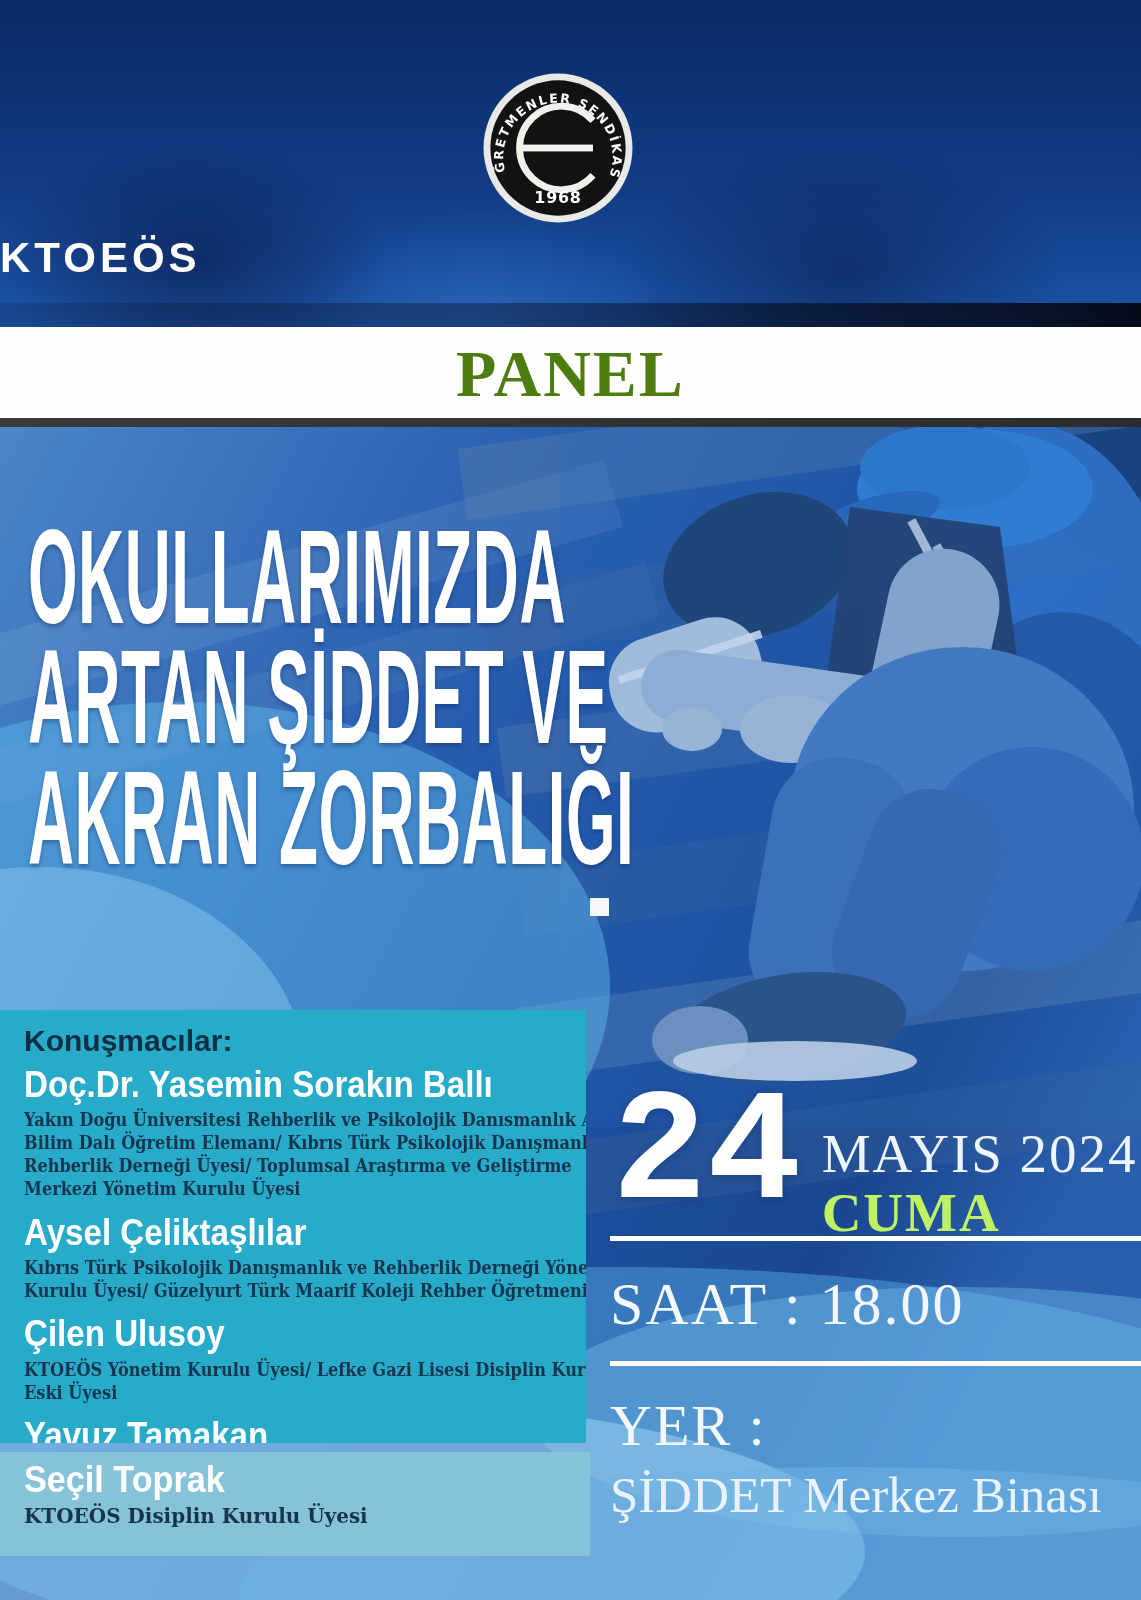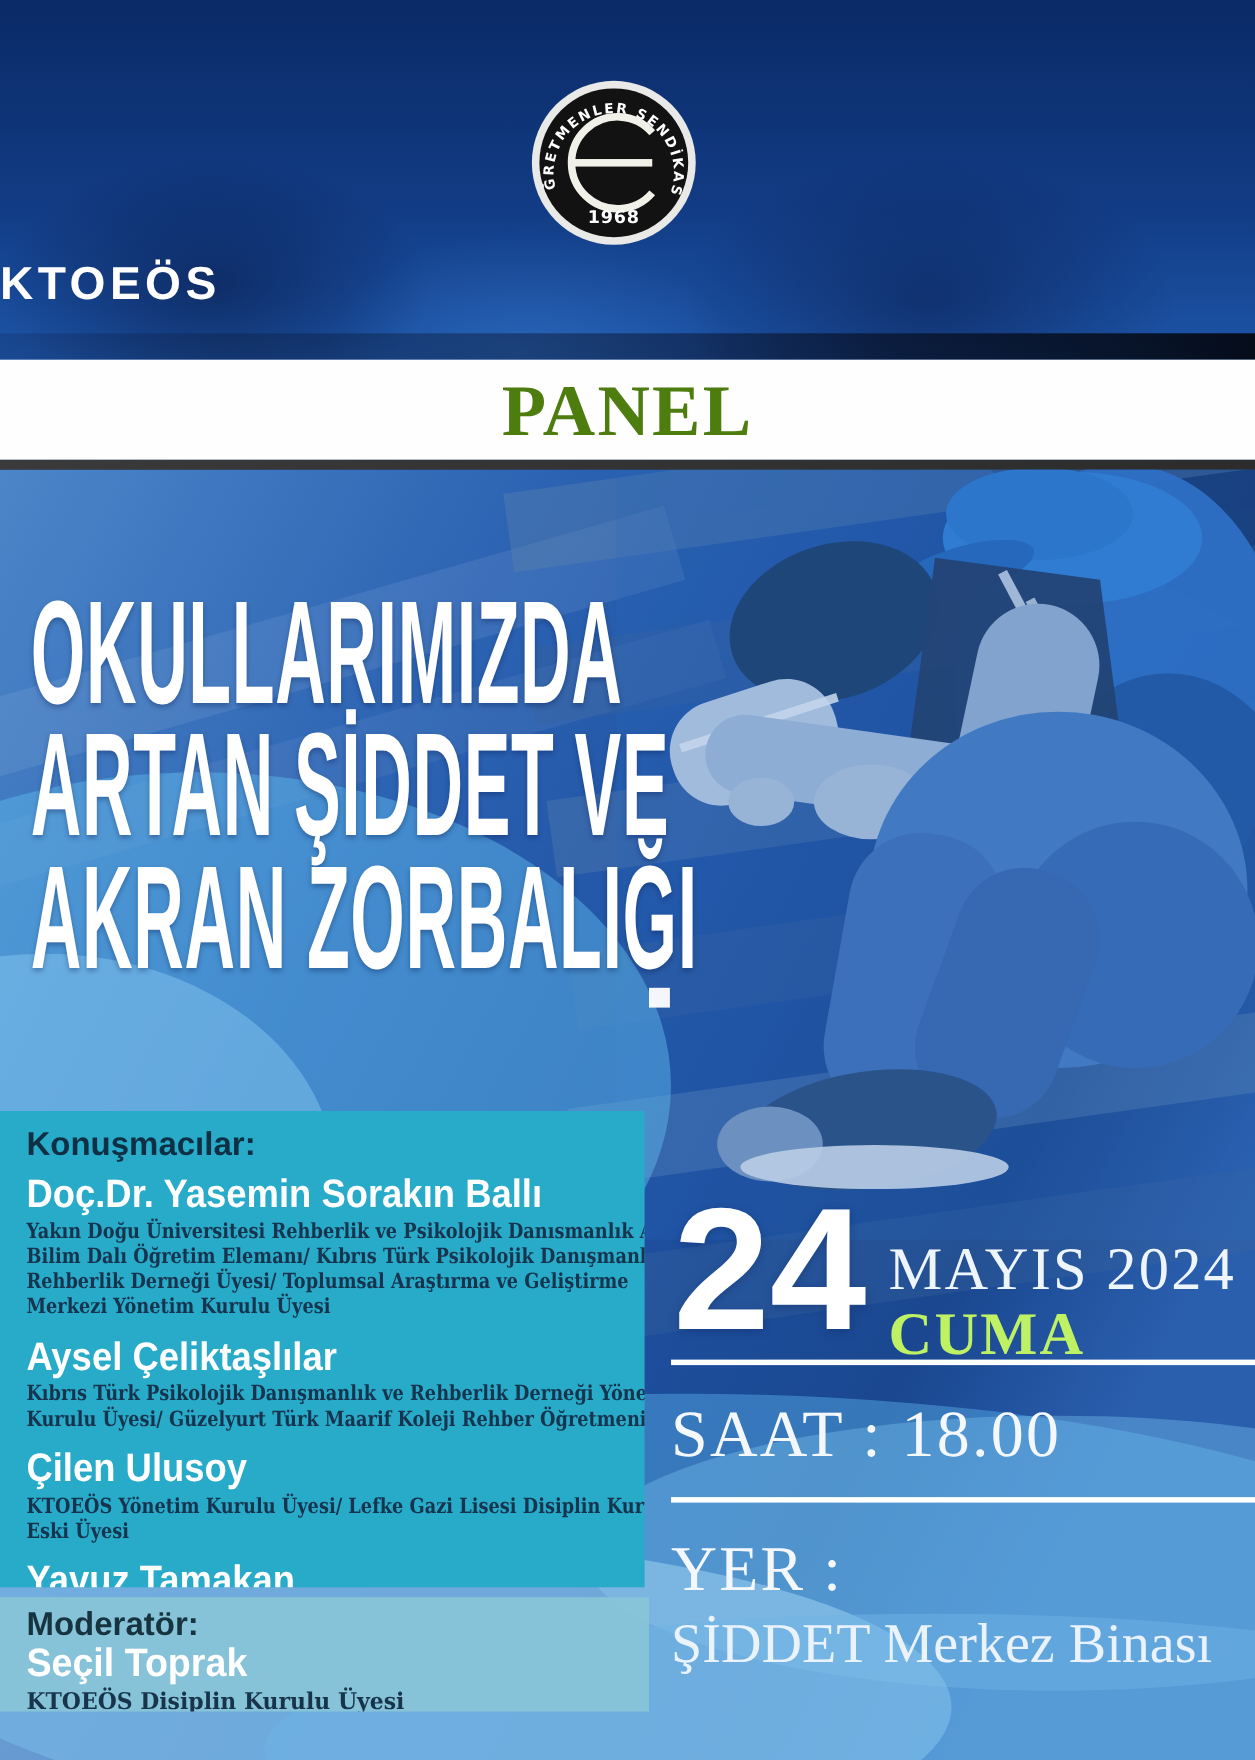--- a/index.html
+++ b/index.html
@@ -35,21 +35,21 @@
     font-family:"Liberation Serif",serif;font-weight:bold;font-size:66px;
     color:#4d7c0f;letter-spacing:2px;line-height:1;padding-top:2px;
   }
   .divider-strip{
     position:absolute;left:0;top:418px;width:1141px;height:9px;
     background:linear-gradient(90deg,#3a3a3a,#2c2c2c);
   }
   
   .hero{position:absolute;left:0;top:427px;width:1141px;height:1173px;}
   
-  .title-block{position:absolute;left:28px;top:534px;width:620px;}
+  .title-block{position:absolute;left:28px;top:517px;width:620px;}
   .title-line{
     display:block;color:#ffffff;font-weight:bold;font-size:118px;line-height:1.02;
     letter-spacing:1px;transform:scale(0.54,1.13);transform-origin:left center;
     white-space:nowrap;text-shadow:0 2px 6px rgba(10,30,80,.35);
   }
   
   .speakers-panel{
     position:absolute;left:0;top:1010px;width:586px;height:433px;
     background:#28aac9;padding:14px 12px 0 24px;box-sizing:border-box;overflow:hidden;
   }
@@ -76,21 +76,21 @@
     transform:scaleX(.95);transform-origin:left top;
   }
   .mod-role{
     margin:6px 0 0 0;font-family:"DejaVu Serif",serif;font-weight:bold;font-size:21px;
     color:#17344a;line-height:1.05;white-space:pre;transform:scaleX(.95);transform-origin:left top;
   }
   
   .event-info{position:absolute;left:610px;top:0;width:531px;height:1600px;color:#f2f7fd;}
   .event-date-row{position:absolute;left:2px;top:1085px;display:flex;align-items:flex-start;}
   .event-day{
-    font-family:Liberation Sans, sans-serif;font-weight:bold;font-size:158px;line-height:.88;
+    font-family:Liberation Mono, monospace;font-weight:bold;font-size:158px;line-height:.88;
     color:#ffffff;margin-right:20px;text-shadow:0 2px 8px rgba(10,30,80,.3);
   }
   .event-date-col{padding-top:16px;}
   .event-month-year{
     font-family:"Liberation Serif",serif;font-size:55px;line-height:1.0;
     letter-spacing:2px;color:#eef5fc;white-space:nowrap;margin-top:25px;
   }
   .event-weekday{
     font-family:"Liberation Serif",serif;font-weight:bold;font-size:55px;line-height:1.0;
     letter-spacing:2px;color:#bef264;margin-top:4px;
@@ -230,21 +230,20 @@
 
     <p class="sp-name">Çilen Ulusoy</p>
     <p class="sp-role">KTOEÖS Yönetim Kurulu Üyesi/ Lefke Gazi Lisesi Disiplin Kurulu
 Eski Üyesi</p>
 
     <p class="sp-name">Yavuz Tamakan</p>
 
   </div>
 
   <div class="moderator-panel">
-    <p class="mod-heading">Moderatör:</p>
     <p class="mod-name">Seçil Toprak</p>
     <p class="mod-role">KTOEÖS Disiplin Kurulu Üyesi</p>
   </div>
 
   <div class="event-info">
     <div class="event-date-row">
       <div class="event-day">24</div>
       <div class="event-date-col">
         <div class="event-month-year">MAYIS 2024</div>
         <div class="event-weekday">CUMA</div>

